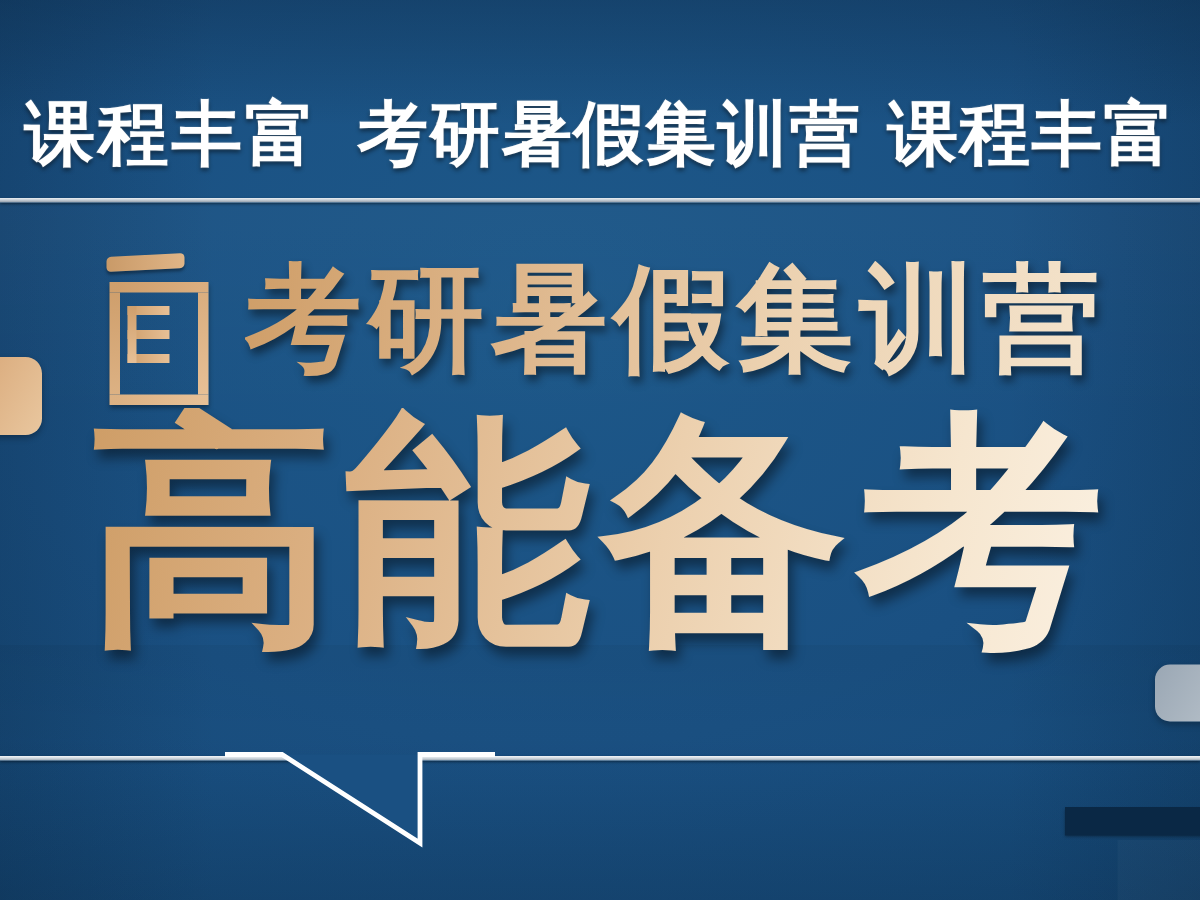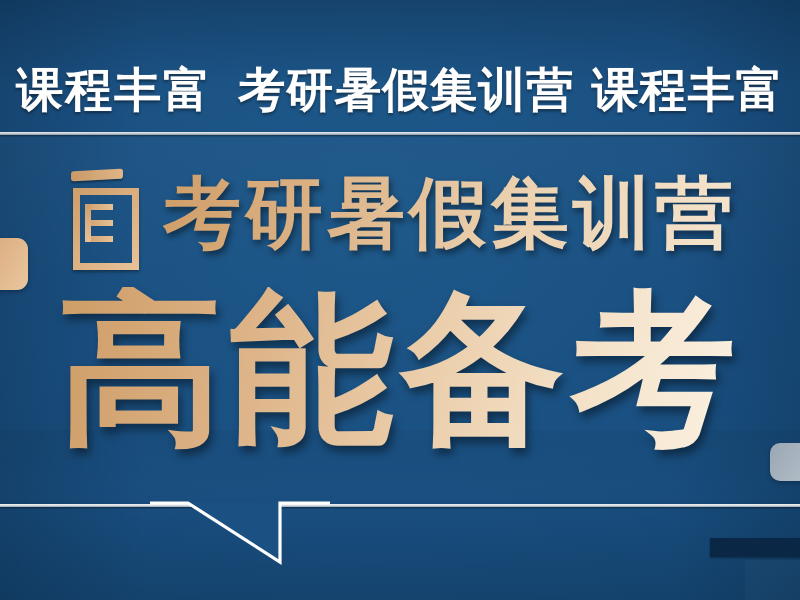--- a/index.html
+++ b/index.html
@@ -156,21 +156,21 @@
   }
 
   
   .line3 {
     position: absolute;
     left: 0;
     top: 272px;
     width: 800px;
     height: 180px;
     display: flex;
-    align-items: flex-end;
+    align-items: flex-start;
     justify-content: center;
     white-space: nowrap;
   }
   .line3-text {
     font-size: 165px;
     font-weight: 700;
     line-height: 1;
     letter-spacing: 6px;
     background: linear-gradient(102deg, #ce9d66 0%, #dcb184 26%, #ecd0ae 56%, #f6e6cf 82%, #fbf1e2 100%);
     -webkit-background-clip: text;

